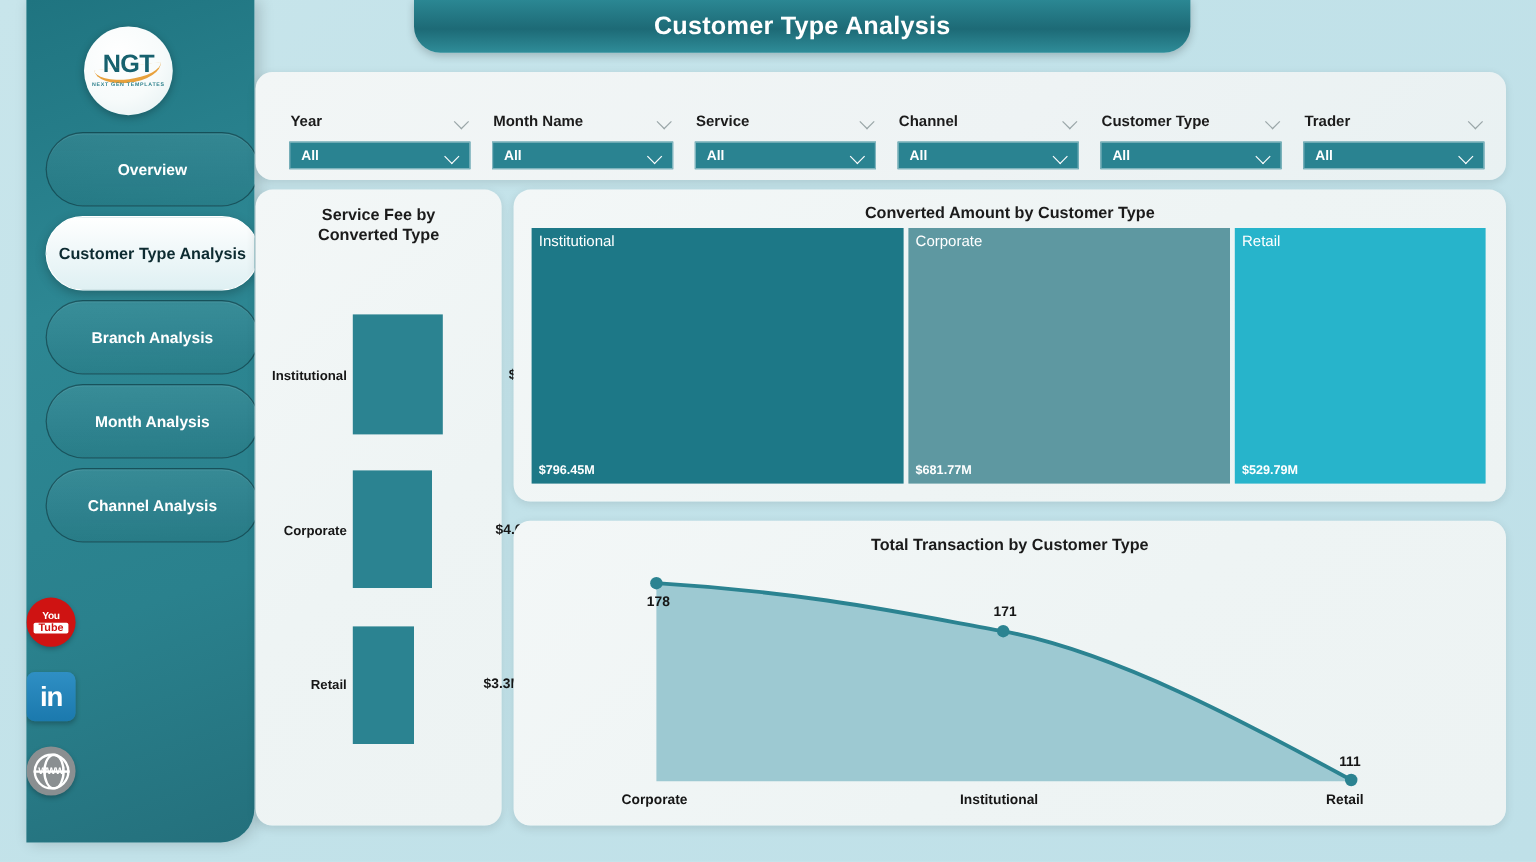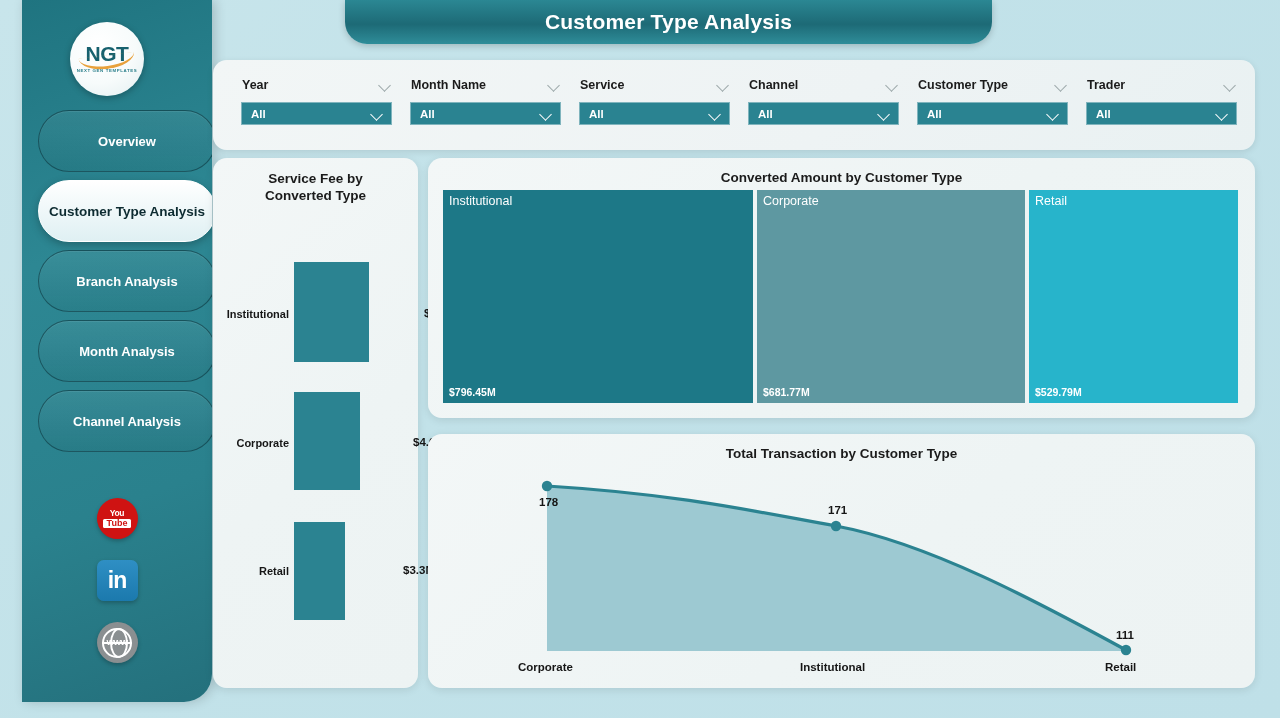--- a/index.html
+++ b/index.html
@@ -105,21 +105,21 @@
     border: 1px solid #ffffff;
     box-shadow: 0 3px 9px rgba(0,0,0,.25);
     font-size: 13.5px;
   }
 
   .socials {
     position: absolute;
     left: 0; right: 0; top: 498px;
     display: flex;
     flex-direction: column;
-    align-items: center;
+    align-items: flex-start;
     gap: 21px;
   }
   .social {
     width: 41px; height: 41px;
     display: flex; align-items: center; justify-content: center;
     cursor: pointer;
   }
   .yt {
     border-radius: 50%;
     background: #cf1312;
@@ -187,21 +187,21 @@
 
   
   #filterbar {
     position: absolute;
     left: 213px; top: 60px;
     width: 1042px; height: 90px;
     background: linear-gradient(135deg,#f2f6f6 0%, #eef3f4 60%, #e9f1f2 100%);
     border-radius: 14px;
     box-shadow: 0 2px 7px rgba(0,0,0,.10);
     display: flex;
-    padding: 0 14px;
+    padding: 16px 14px;
   }
   .slicer {
     width: 171px;
     margin-top: 14px;
     margin-right: 0px;
   }
   .slicer-head {
     display: flex; align-items: center; justify-content: space-between;
     padding: 0 4px 0 15px;
     height: 22px;

